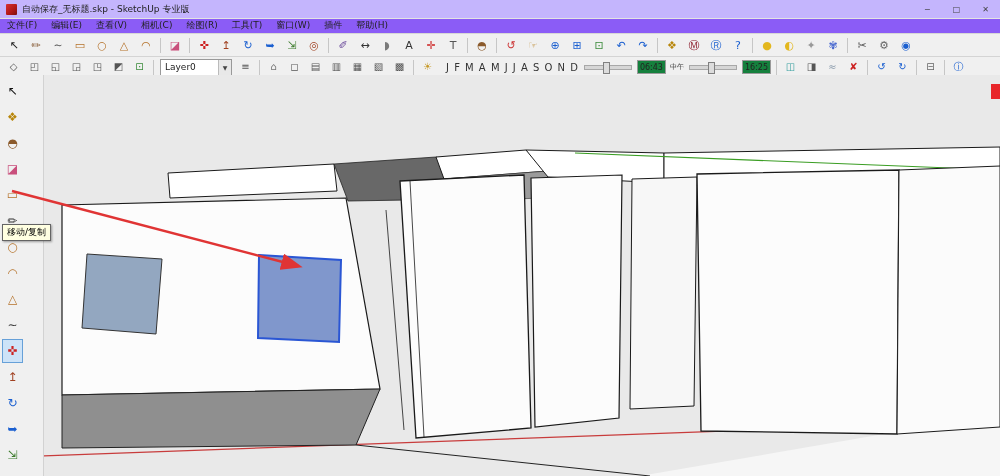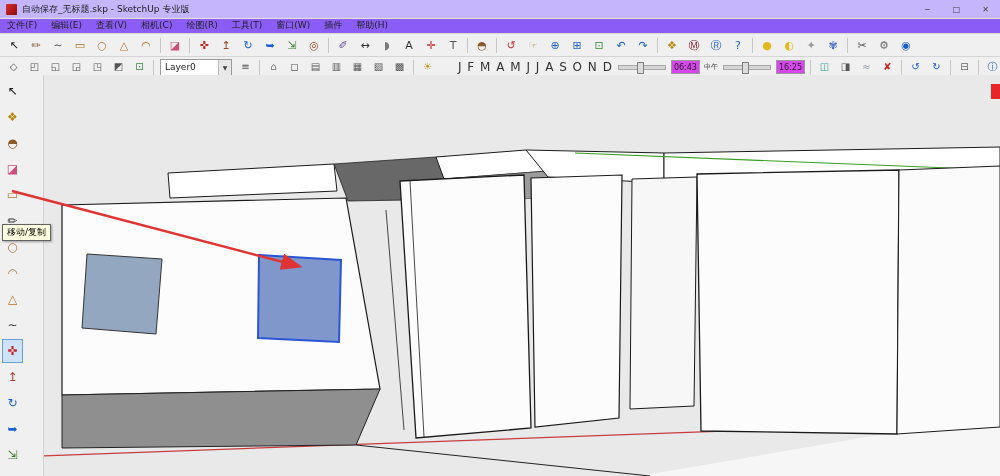--- a/index.html
+++ b/index.html
@@ -30,22 +30,22 @@
   .tbgroup{display:flex;align-items:center;}
   .tbi{width:18px;height:18px;display:inline-flex;align-items:center;justify-content:center;
     font-size:11px;line-height:1;margin:0 1px;border:1px solid transparent;flex:0 0 auto;}
   .tb2 .tbi{width:17px;height:16px;font-size:10px;}
   .tbsep{width:1px;height:15px;background:#c6c6c6;margin:0 3px;display:inline-block;flex:0 0 auto;}
   .tbi.active{background:#cde3f8;border:1px solid #66a0d8;}
   .dropdown{display:flex;align-items:center;background:#ffffff;border:1px solid #999;
     height:15px;width:66px;font-size:9px;color:#222;padding:0 0 0 4px;margin:0 3px;flex:0 0 auto;}
   .dropdown .arrow{margin-left:auto;background:#e8e8e8;border-left:1px solid #bbb;width:12px;
     height:100%;display:flex;align-items:center;justify-content:center;font-size:6px;color:#444;}
-  .shadow-months{font-size:12px;letter-spacing:1px;color:#333;margin:0 2px 0 20px;white-space:nowrap;}
-  .time-box{background:#d946ef;border:1px solid #999;font-size:8px;color:#222;
+  .shadow-months{font-size:10px;letter-spacing:1px;color:#333;margin:0 2px 0 8px;white-space:nowrap;}
+  .time-box{background:#15803d;border:1px solid #999;font-size:8px;color:#222;
     padding:0 2px;height:12px;display:inline-flex;align-items:center;margin:0 2px;flex:0 0 auto;}
   .noon{font-size:7px;color:#333;margin:0 2px;white-space:nowrap;}
   .slider{width:46px;height:3px;background:#d6d6d6;border:1px solid #a8a8a8;position:relative;
     margin:0 3px;flex:0 0 auto;}
   .slider .thumb{position:absolute;top:-4px;left:18px;width:5px;height:10px;
     background:#dcdcdc;border:1px solid #808080;}
   
   .left-toolbar{position:absolute;left:0;top:75px;width:44px;bottom:0;background:#f0f0f0;
     border-right:1px solid #d2d2d2;display:flex;flex-wrap:wrap;align-content:flex-start;
     padding:3px 2px;box-sizing:border-box;z-index:10;}

